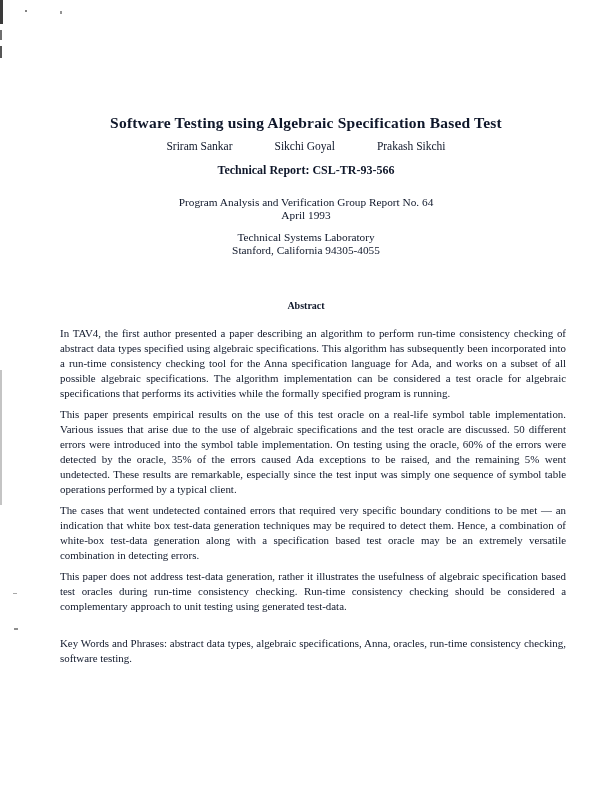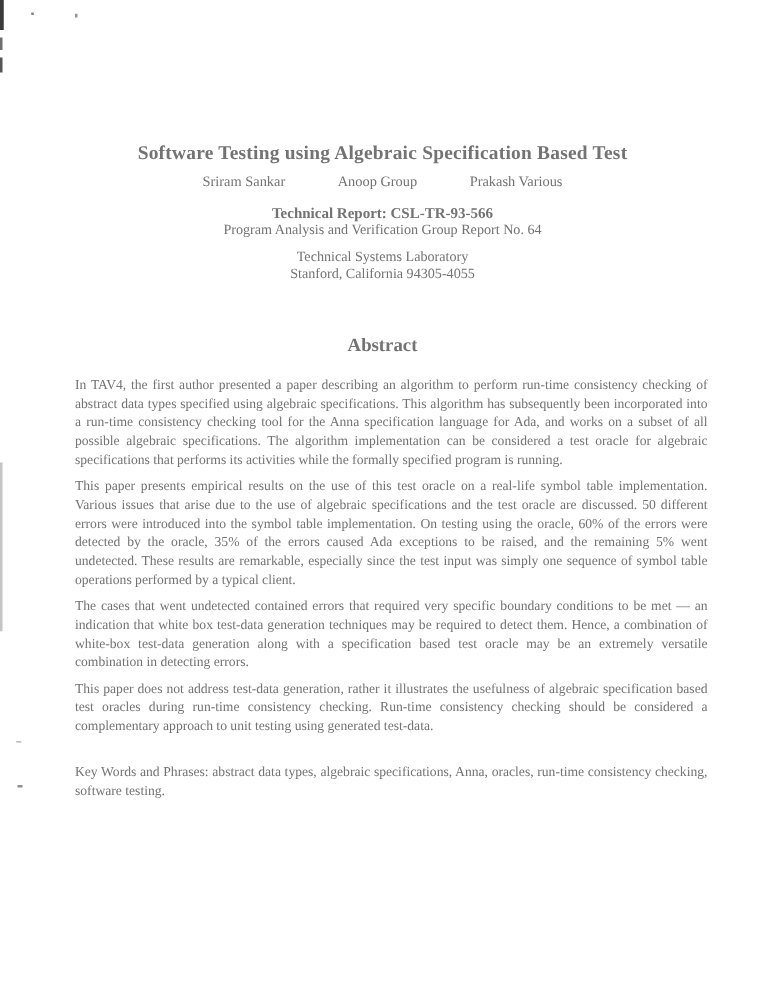--- a/index.html
+++ b/index.html
@@ -7,21 +7,21 @@
     padding: 0;
     background: #ffffff;
   }
   .page {
     position: relative;
     width: 612px;
     height: 791px;
     background: #ffffff;
     overflow: hidden;
     font-family: "Liberation Serif", "DejaVu Serif", serif;
-    color: #737373;
+    color: #0f172a;
   }
   
   .artifact { position: absolute; }
   .a1 { left: 0; top: 2;  width: 3px; height: 24px; background: #3a3a3a; }
   .a2 { left: 0; top: 30px; width: 2px; height: 10px; background: #6f6f6f; }
   .a3 { left: 0; top: 46px; width: 2px; height: 12px; background: #565656; }
   .a4 { left: 0; top: 370px; width: 2px; height: 135px; background: #c4c4c4; }
   .s1 { left: 25px; top: 10px; width: 2px; height: 2px; background: #828282; }
   .s2 { left: 60px; top: 11px; width: 2px; height: 3px; background: #949494; }
   .s3 { left: 13px; top: 593px; width: 4px; height: 1px; background: #a8a8a8; }
@@ -47,25 +47,25 @@
   }
   .report {
     margin-top: 11px;
     font-size: 12px;
     font-weight: bold;
   }
   .groupline, .dateline, .affil-line {
     font-size: 11.3px;
     line-height: 13px;
   }
-  .groupline { margin-top: 0; }
+  .groupline { margin-top: 18px; }
   .affil { margin-top: 9px; }
   .abstract-heading {
     text-align: center;
-    font-size: 15px;
+    font-size: 10px;
     font-weight: bold;
     margin-top: 43px;
   }
   .bodytext {
     margin: 15px 46px 0 60px;
     font-size: 10.9px;
     line-height: 15px;
     text-align: justify;
   }
   .bodytext p {
@@ -94,26 +94,27 @@
   <div class="artifact s3"></div>
   <div class="artifact s4"></div>
 
   <header class="titleblock">
     <div class="title">
       <div>Software Testing using Algebraic Specification Based Test</div>
     </div>
 
     <div class="authors">
       <span>Sriram Sankar</span>
-      <span>Anoop Group</span>
-      <span>Prakash Various</span>
+      <span>Sikchi Goyal</span>
+      <span>Prakash Sikchi</span>
     </div>
 
     <div class="report">Technical Report: CSL-TR-93-566</div>
     <div class="groupline">Program Analysis and Verification Group Report No. 64</div>
+    <div class="dateline">April 1993</div>
 
     <div class="affil">
       <div class="affil-line">Technical Systems Laboratory</div>
       <div class="affil-line">Stanford, California 94305-4055</div>
     </div>
   </header>
 
   <div class="abstract-heading">Abstract</div>
 
   <section class="bodytext">

